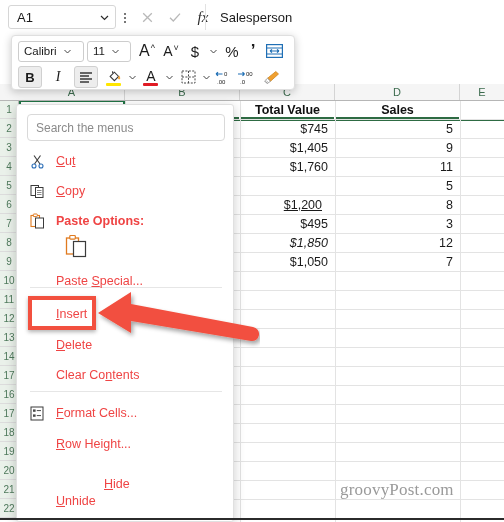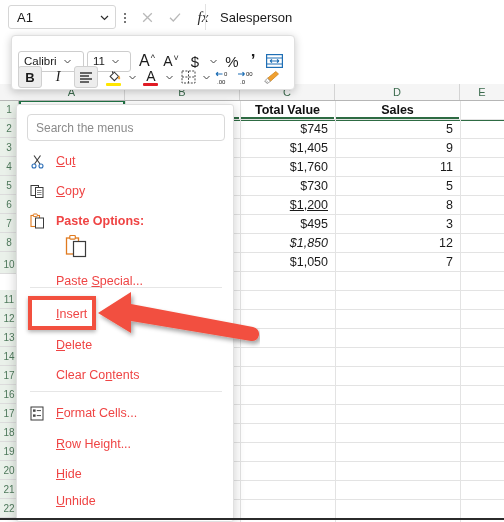--- a/index.html
+++ b/index.html
@@ -70,21 +70,21 @@
   .hdr-band{position:absolute;left:19px;top:0;width:485px;height:18px;background:#fff;border-bottom:2px solid #2e6b43;}
   .selbox{position:absolute;left:19px;top:-1px;width:106px;height:20px;border:2px solid #217346;box-sizing:border-box;background:#fff;}
 
   
   .minibar{
     position:absolute;left:11px;top:35px;width:284px;height:55px;
     background:#ffffff;border:1px solid #dfdfdf;border-radius:4px;
     box-shadow:0 2px 8px rgba(0,0,0,.22);box-sizing:border-box;z-index:30;
   }
   .mb-row{position:absolute;left:0;display:flex;align-items:center;height:26px;}
-  .mb-row.r1{top:12px;left:6px;}
+  .mb-row.r1{top:2px;left:6px;}
   .mb-row.r2{top:28px;left:6px;}
   .combo{
     border:1px solid #cdcdcd;border-radius:3px;height:21px;display:flex;align-items:center;
     background:#fff;box-sizing:border-box;
   }
   .combo .ctext{font-size:11.5px;color:#1b1b1b;padding:0 3px 0 5px;white-space:nowrap;}
   .combo .ccaret{width:16px;display:flex;align-items:center;justify-content:center;}
   .mb-btn{width:24px;height:22px;display:flex;align-items:center;justify-content:center;position:relative;}
   .mb-btn.sel{background:#ededed;border:1px solid #d0d0d0;border-radius:3px;box-sizing:border-box;}
   .mb-caret{width:13px;height:22px;display:flex;align-items:center;justify-content:center;}
@@ -214,21 +214,21 @@
 
     <div class="rowhead" style="top:0px;height:18px;line-height:18px;">1</div>
     <div class="rowhead" style="top:18px;">2</div>
     <div class="rowhead" style="top:37px;">3</div>
     <div class="rowhead" style="top:56px;">4</div>
     <div class="rowhead" style="top:75px;">5</div>
     <div class="rowhead" style="top:94px;">6</div>
     <div class="rowhead" style="top:113px;">7</div>
     <div class="rowhead" style="top:132px;">8</div>
     <div class="rowhead" style="top:151px;">9</div>
-    <div class="rowhead" style="top:154px;">10</div>
+    <div class="rowhead" style="top:170px;">10</div>
     <div class="rowhead" style="top:189px;">11</div>
     <div class="rowhead" style="top:208px;">12</div>
     <div class="rowhead" style="top:227px;">13</div>
     <div class="rowhead" style="top:246px;">14</div>
     <div class="rowhead" style="top:265px;">17</div>
     <div class="rowhead" style="top:284px;">16</div>
     <div class="rowhead" style="top:303px;">17</div>
     <div class="rowhead" style="top:322px;">18</div>
     <div class="rowhead" style="top:341px;">19</div>
     <div class="rowhead" style="top:360px;">20</div>
@@ -243,36 +243,36 @@
 
     <div class="gcell num" style="left:241px;top:19px;width:93px;">$745</div>
     <div class="gcell num" style="left:336px;top:19px;width:123px;">5</div>
 
     <div class="gcell num" style="left:241px;top:38px;width:93px;">$1,405</div>
     <div class="gcell num" style="left:336px;top:38px;width:123px;">9</div>
 
     <div class="gcell num" style="left:241px;top:57px;width:93px;">$1,760</div>
     <div class="gcell num" style="left:336px;top:57px;width:123px;">11</div>
 
-    <div class="gcell num" style="left:241px;top:76px;width:93px;">$730</div>
     <div class="gcell num" style="left:336px;top:76px;width:123px;">5</div>
 
-    <div class="gcell num" style="left:241px;top:95px;width:93px;text-decoration:underline;">$1,200</div>
+    <div class="gcell num" style="left:235px;top:95px;width:93px;text-decoration:underline;">$1,200</div>
     <div class="gcell num" style="left:336px;top:95px;width:123px;">8</div>
 
     <div class="gcell num" style="left:241px;top:114px;width:93px;">$495</div>
     <div class="gcell num" style="left:336px;top:114px;width:123px;">3</div>
 
     <div class="gcell num" style="left:241px;top:133px;width:93px;font-style:italic;">$1,850</div>
     <div class="gcell num" style="left:336px;top:133px;width:123px;">12</div>
 
     <div class="gcell num" style="left:241px;top:152px;width:93px;">$1,050</div>
     <div class="gcell num" style="left:336px;top:152px;width:123px;">7</div>
   </div>
 
+  <div class="watermark">groovyPost.com</div>
 
   <div class="minibar">
 
     <div class="mb-row r1">
       <div class="combo" style="width:66px;">
         <span class="ctext">Calibri</span>
         <span class="ccaret">
           <svg width="9" height="9" viewBox="0 0 9 9">
               <path d="M1.5 3 L4.5 6 L7.5 3" stroke="#444" stroke-width="1" fill="none"></path>
             </svg>
@@ -478,21 +478,21 @@
         </svg>
       </span>
       <span class="mi-lbl"><u>F</u>ormat Cells...</span>
     </div>
 
     <div class="mi" style="top:325px;">
       <span class="mi-ico"></span>
       <span class="mi-lbl"><u>R</u>ow Hei<u>g</u>ht...</span>
     </div>
 
-    <div class="mi" style="top:355px;">
+    <div class="mi" style="top:365px;padding-left:48px;">
       <span class="mi-ico"></span>
       <span class="mi-lbl"><u>H</u>ide</span>
     </div>
 
     <div class="mi" style="top:382px;">
       <span class="mi-ico"></span>
       <span class="mi-lbl"><u>U</u>nhide</span>
     </div>
   </div>
 

